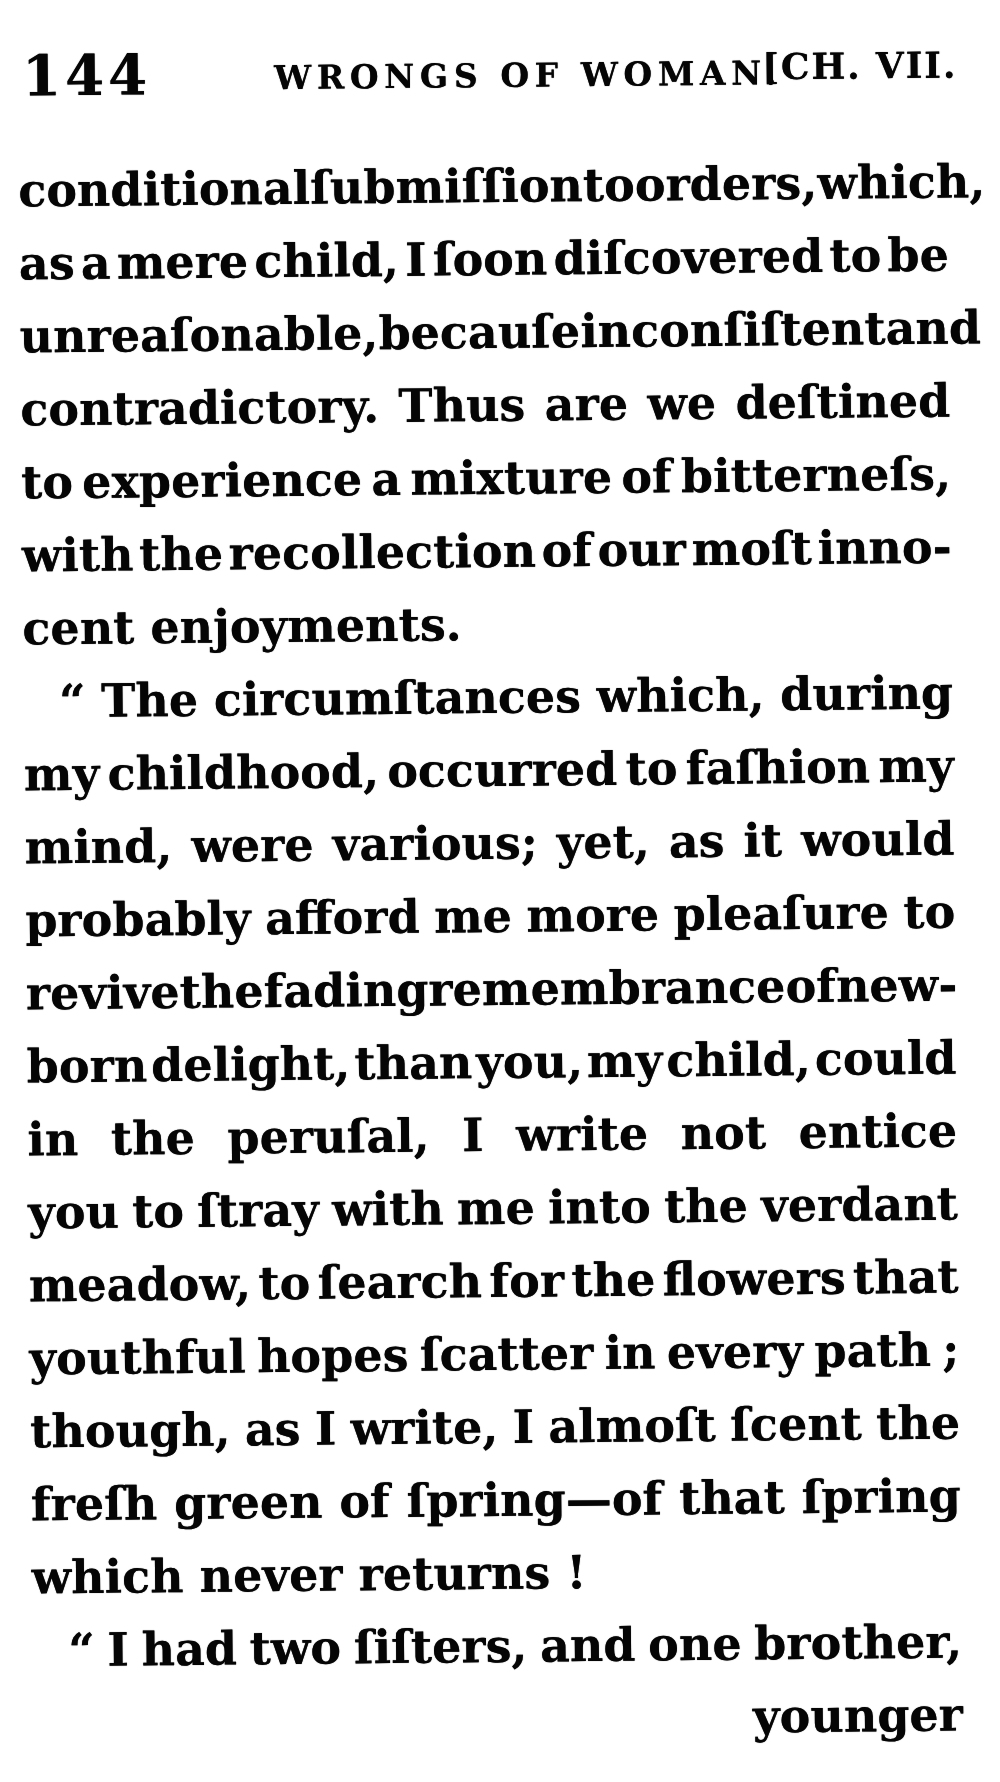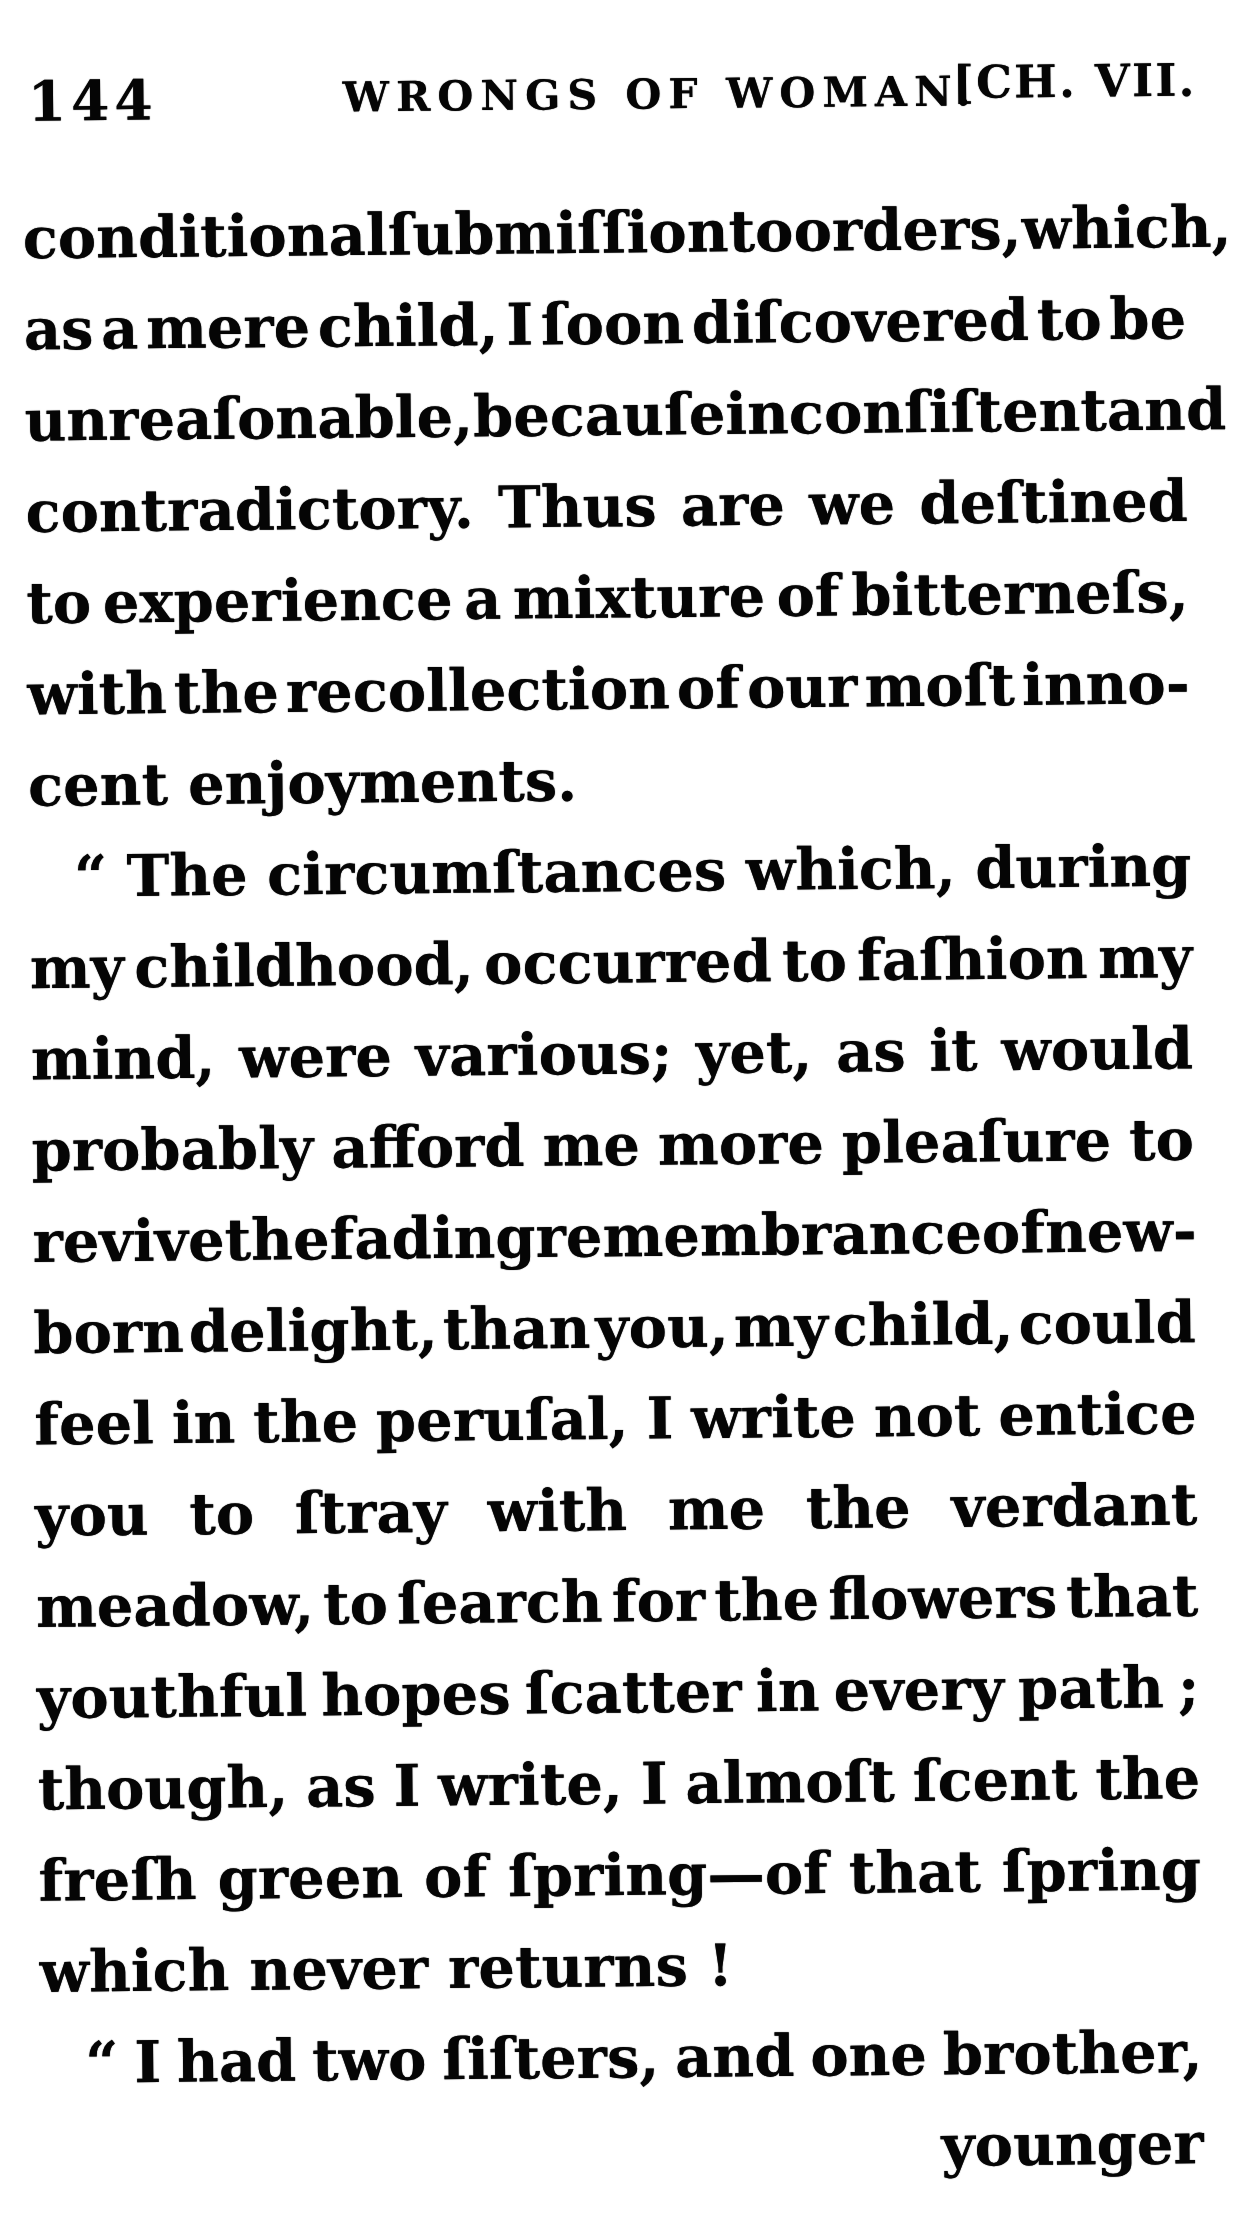--- a/index.html
+++ b/index.html
@@ -19,22 +19,22 @@
     position: absolute;
     inset: 0;
     transform: rotate(-0.55deg);
     transform-origin: 50% 50%;
     text-shadow: 0 0 0.8px rgba(0,0,0,0.85);
     font-weight: 700;
   }
   
   .header { position: absolute; left: 0; top: 0; width: 1000px; height: 140px; }
   .pagenum {
-    position: absolute; left: 30px; top: 52px;
-    font-size: 44px; letter-spacing: 4px;
+    position: absolute; left: 30px; top: 38px;
+    font-size: 56px; letter-spacing: 4px;
   }
   .running-title {
     position: absolute; left: 282px; top: 56px;
     font-size: 33px; letter-spacing: 0.17em; white-space: nowrap;
   }
   .chapter {
     position: absolute; left: 770px; top: 48px;
     font-size: 36px; letter-spacing: 0.05em; white-space: nowrap;
   }
   
@@ -160,35 +160,35 @@
       <div class="line justify">
         <span class="word">born</span>
         <span class="word">delight,</span>
         <span class="word">than</span>
         <span class="word">you,</span>
         <span class="word">my</span>
         <span class="word">child,</span>
         <span class="word">could</span>
       </div>
       <div class="line justify">
-        <span class="word">feel</span>
         <span class="word">in</span>
         <span class="word">the</span>
         <span class="word">peruſal,</span>
         <span class="word">I</span>
         <span class="word">write</span>
         <span class="word">not</span>
         <span class="word">entice</span>
       </div>
       <div class="line justify">
         <span class="word">you</span>
         <span class="word">to</span>
         <span class="word">ſtray</span>
         <span class="word">with</span>
         <span class="word">me</span>
+        <span class="word">into</span>
         <span class="word">the</span>
         <span class="word">verdant</span>
       </div>
       <div class="line justify">
         <span class="word">meadow,</span>
         <span class="word">to</span>
         <span class="word">ſearch</span>
         <span class="word">for</span>
         <span class="word">the</span>
         <span class="word">flowers</span>

